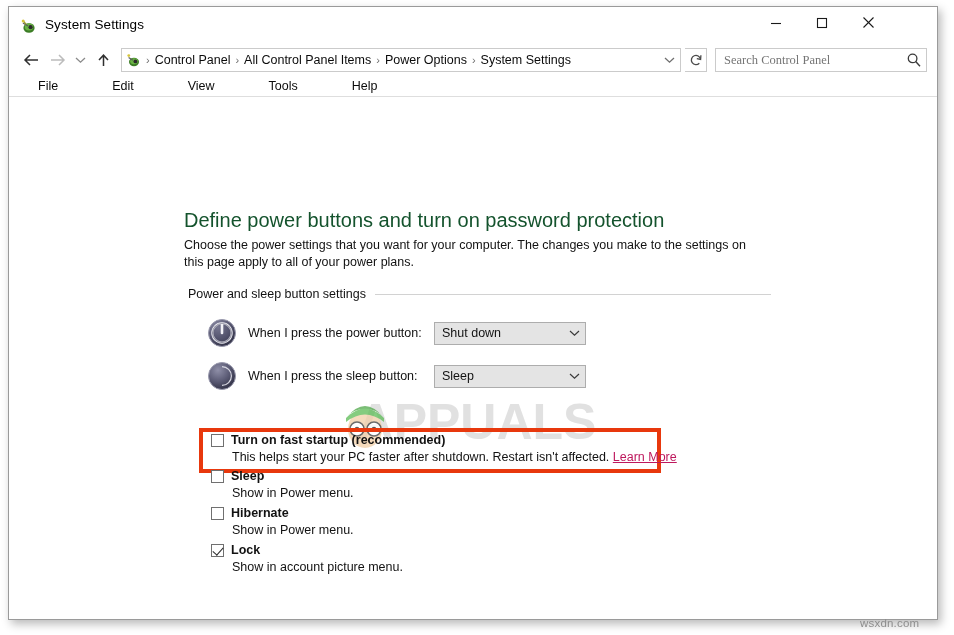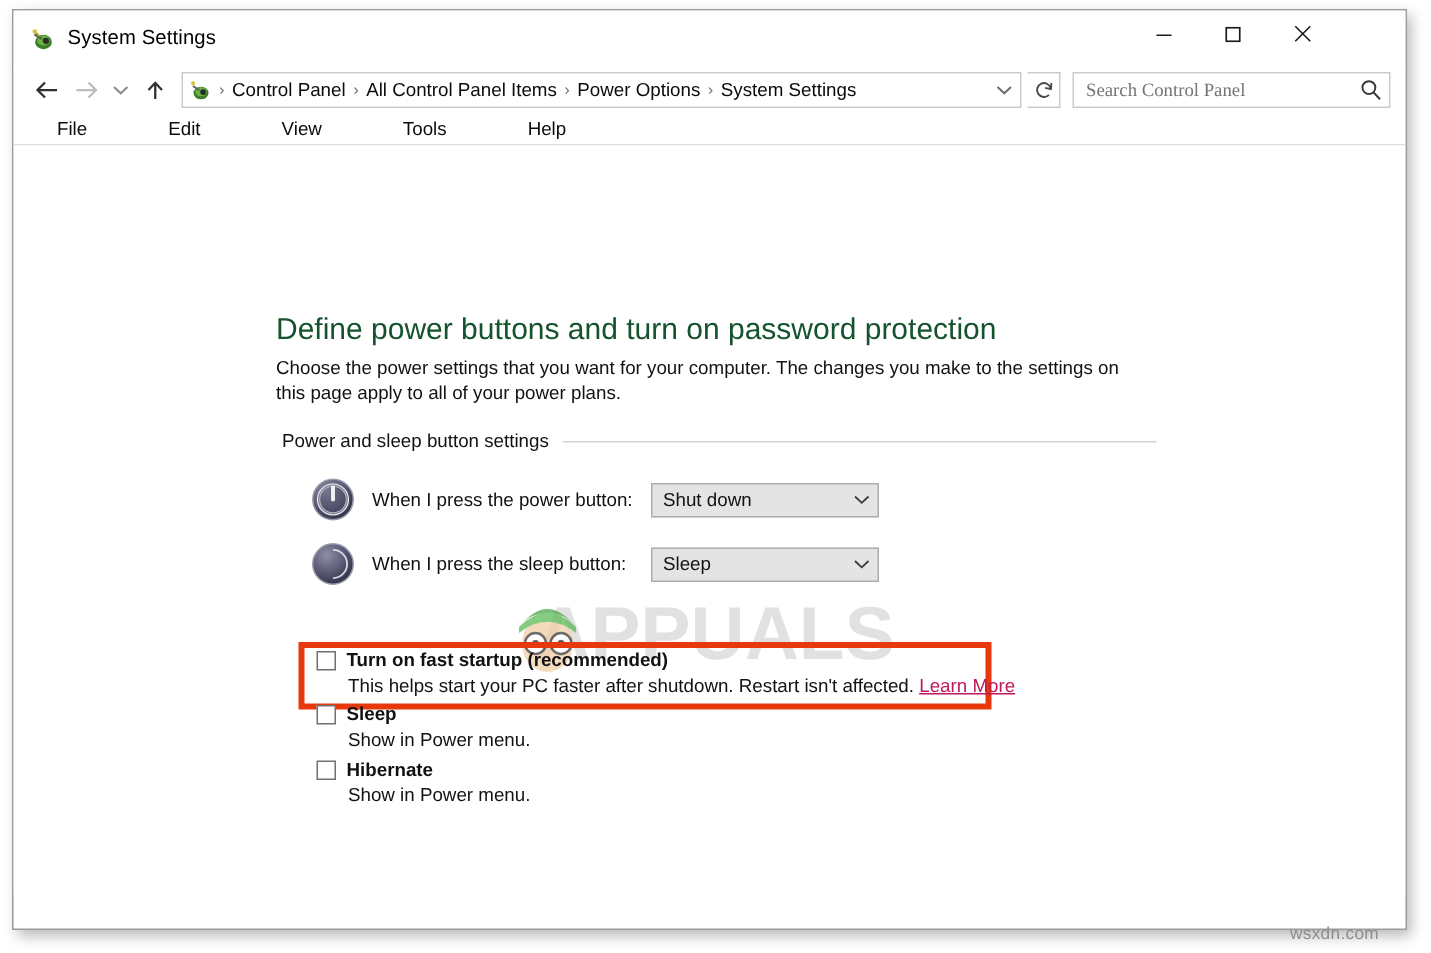--- a/index.html
+++ b/index.html
@@ -523,17 +523,24 @@
     </div>
 
     <div class="check-item" id="chk-hib">
       <div class="check-line">
         <span class="box"></span>
         <span class="check-title">Hibernate</span>
       </div>
       <div class="check-desc">Show in Power menu.</div>
     </div>
 
+    <div class="check-item" id="chk-lock">
+      <div class="check-line">
+        <span class="box checked"></span>
+        <span class="check-title">Lock</span>
+      </div>
+      <div class="check-desc">Show in account picture menu.</div>
+    </div>
 
   </div>
 </div>
 
 <div id="site-watermark">wsxdn.com</div>
 
 </body></html>

